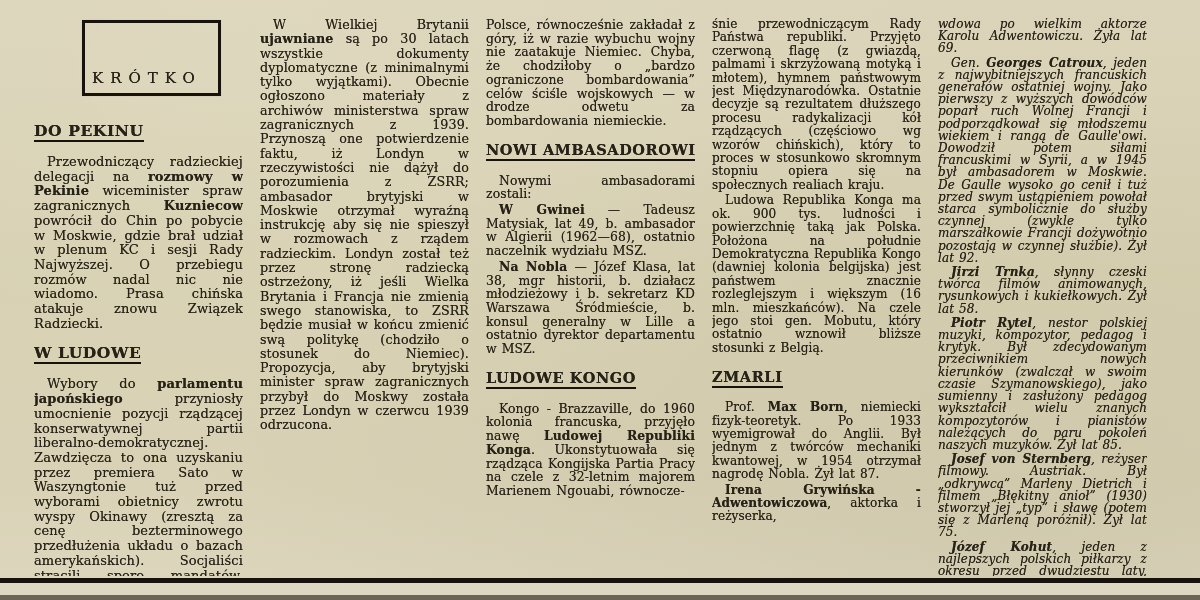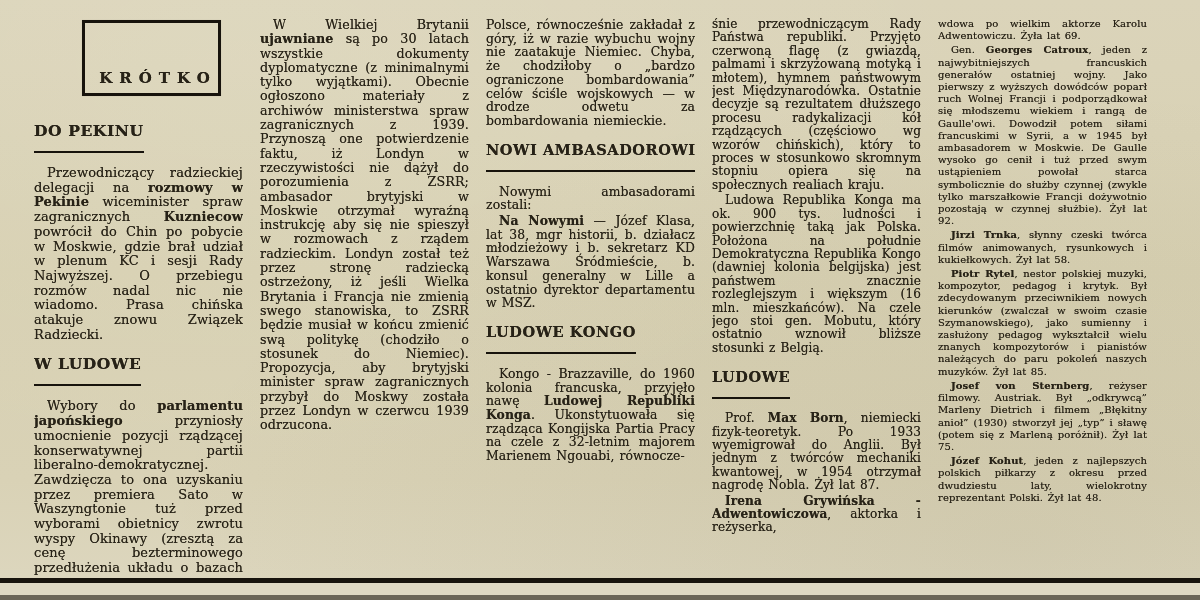--- a/index.html
+++ b/index.html
@@ -18,60 +18,59 @@
   .cols{
     position:absolute;left:34px;top:18px;
     display:flex;gap:17px;
   }
   .col{width:209px;height:558px;overflow:hidden;}
   
   .col1{font-size:13px;line-height:14.7px;}
   .col2{font-size:12.7px;line-height:14.3px;}
   .col3{font-size:12.4px;line-height:13.7px;}
   .col4{font-size:12.1px;line-height:13.4px;}
-  .col5{font-size:10px;line-height:12.2px;}
+  .col5{font-size:12px;line-height:12.2px;font-style:italic;}
   p.para{
     margin:0 0 2px 0;
     text-align:justify;
     text-justify:inter-word;
     letter-spacing:.1px;
     word-spacing:1px;
     text-shadow:0 0 .35px rgba(30,25,10,.65);
   }
   p.indent{text-indent:13px;}
   .b{font-weight:bold;}
   .i{}
   .heading{margin:13px 0 8px 0;}
   .heading .hline{
     display:table;
     font-weight:bold;
     font-size:15.5px;
     letter-spacing:.6px;
     line-height:17px;
-    padding-bottom:12px;
+    padding-bottom:1px;
     margin-bottom:13px;
     border-bottom:2.5px solid #17130c;
     text-shadow:0 0 .4px rgba(20,15,5,.8);
     white-space:nowrap;
   }
   .col3 .heading .hline,.col4 .heading .hline{font-size:14.5px;}
   .kicker-box{
     position:relative;
     width:133px;height:70px;
     margin:2px 0 26px 48px;
     border:3.5px solid #17130c;
     box-shadow:0 0 .5px rgba(20,15,5,.8);
   }
   .kicker-label{
     position:absolute;left:0;right:0;bottom:7px;
-    text-align:center;
-    font-weight:bold;
+    font-weight:normal;
     font-size:15px;
     letter-spacing:7px;
-    padding-left:13px;
+    padding-left:7px;
     text-shadow:0 0 .4px rgba(20,15,5,.8);
   }
   .rule-bottom{position:absolute;left:0;right:0;top:578px;height:5px;background:#17130c;}
   .paper-below{position:absolute;left:0;right:0;top:583px;height:13px;background:#ded8c2;}
   .edge-bottom{position:absolute;left:0;right:0;top:595px;height:5px;background:#6a6557;}
 </style>
 </head>
 <body>
 
 <div class="page">
@@ -91,31 +90,32 @@
       </div>
       <div class="col col2">
         <p class="para indent"><span>W Wielkiej Brytanii </span><span class="b">ujawniane</span><span> są po 30 latach wszystkie dokumenty dyplomatyczne (z minimalnymi tylko wyjątkami). Obecnie ogłoszono materiały z archiwów ministerstwa spraw zagranicznych z 1939. Przynoszą one potwierdzenie faktu, iż Londyn w rzeczywistości nie dążył do porozumienia z ZSRR; ambasador brytyjski w Moskwie otrzymał wyraźną instrukcję aby się nie spieszył w rozmowach z rządem radzieckim. Londyn został też przez stronę radziecką ostrzeżony, iż jeśli Wielka Brytania i Francja nie zmienią swego stanowiska, to ZSRR będzie musiał w końcu zmienić swą politykę (chodziło o stosunek do Niemiec). Propozycja, aby brytyjski minister spraw zagranicznych przybył do Moskwy została przez Londyn w czerwcu 1939 odrzucona.</span></p>
       </div>
       <div class="col col3">
         <p class="para"><span>Polsce, równocześnie zakładał z góry, iż w razie wybuchu wojny nie zaatakuje Niemiec. Chyba, że chodziłoby o „</span><span class="i">bardzo ograniczone bombardowania</span><span>” celów ściśle wojskowych — w drodze odwetu za bombardowania niemieckie.</span></p>
         <div class="heading">
           <span class="hline">NOWI AMBASADOROWIE</span>
         </div>
         <p class="para indent"><span>Nowymi ambasadorami zostali:</span></p>
-        <p class="para indent"><span class="b">Na Nowymi</span><span> — Józef Klasa, lat 38, mgr historii, b. działacz młodzieżowy i b. sekretarz KD Warszawa Śródmieście, b. konsul generalny w Lille a ostatnio dyrektor departamentu w MSZ.</span></p>
+        <p class="para indent"><span class="b">W Gwinei</span><span> — Tadeusz Matysiak, lat 49, b. ambasador w Algierii (1962—68), ostatnio naczelnik wydziału MSZ.</span></p>
+        <p class="para indent"><span class="b">Na Nobla</span><span> — Józef Klasa, lat 38, mgr historii, b. działacz młodzieżowy i b. sekretarz KD Warszawa Śródmieście, b. konsul generalny w Lille a ostatnio dyrektor departamentu w MSZ.</span></p>
         <div class="heading">
           <span class="hline">LUDOWE KONGO</span>
         </div>
         <p class="para indent"><span>Kongo - Brazzaville, do 1960 kolonia francuska, przyjęło nawę </span><span class="b">Ludowej Republiki Konga</span><span>. Ukonstytuowała się rządząca Kongijska Partia Pracy na czele z 32-letnim majorem Marienem Ngouabi, równocze-</span></p>
       </div>
       <div class="col col4">
         <p class="para"><span>śnie przewodniczącym Rady Państwa republiki. Przyjęto czerwoną flagę (z gwiazdą, palmami i skrzyżowaną motyką i młotem), hymnem państwowym jest Międzynarodówka. Ostatnie decyzje są rezultatem dłuższego procesu radykalizacji kół rządzących (częściowo wg wzorów chińskich), który to proces w stosunkowo skromnym stopniu opiera się na społecznych realiach kraju.</span></p>
         <p class="para indent"><span>Ludowa Republika Konga ma ok. 900 tys. ludności i powierzchnię taką jak Polska. Położona na południe Demokratyczna Republika Kongo (dawniej kolonia belgijska) jest państwem znacznie rozleglejszym i większym (16 mln. mieszkańców). Na czele jego stoi gen. Mobutu, który ostatnio wznowił bliższe stosunki z Belgią.</span></p>
         <div class="heading">
-          <span class="hline">LUDOWE</span>
+          <span class="hline">ZMARLI</span>
         </div>
         <p class="para indent"><span>Prof. </span><span class="b">Max Born</span><span>, niemiecki fizyk-teoretyk. Po 1933 wyemigrował do Anglii. Był jednym z twórców mechaniki kwantowej, w 1954 otrzymał nagrodę Nobla. Żył lat 87.</span></p>
         <p class="para indent"><span class="b">Irena Grywińska - Adwentowiczowa</span><span>, aktorka i reżyserka,</span></p>
       </div>
       <div class="col col5">
         <p class="para"><span>wdowa po wielkim aktorze Karolu Adwentowiczu. Żyła lat 69.</span></p>
         <p class="para indent"><span>Gen. </span><span class="b">Georges Catroux</span><span>, jeden z najwybitniejszych francuskich generałów ostatniej wojny. Jako pierwszy z wyższych dowódców poparł ruch Wolnej Francji i podporządkował się młodszemu wiekiem i rangą de Gaulle'owi. Dowodził potem siłami francuskimi w Syrii, a w 1945 był ambasadorem w Moskwie. De Gaulle wysoko go cenił i tuż przed swym ustąpieniem powołał starca symbolicznie do służby czynnej (zwykle tylko marszałkowie Francji dożywotnio pozostają w czynnej służbie). Żył lat 92.</span></p>
         <p class="para indent"><span class="b">Jirzi Trnka</span><span>, słynny czeski twórca filmów animowanych, rysunkowych i kukiełkowych. Żył lat 58.</span></p>
         <p class="para indent"><span class="b">Piotr Rytel</span><span>, nestor polskiej muzyki, kompozytor, pedagog i krytyk. Był zdecydowanym przeciwnikiem nowych kierunków (zwalczał w swoim czasie Szymanowskiego), jako sumienny i zasłużony pedagog wykształcił wielu znanych kompozytorów i pianistów należących do paru pokoleń naszych muzyków. Żył lat 85.</span></p>
         <p class="para indent"><span class="b">Josef von Sternberg</span><span>, reżyser filmowy. Austriak. Był „odkrywcą” Marleny Dietrich i filmem „Błękitny anioł” (1930) stworzył jej „typ” i sławę (potem się z Marleną poróżnił). Żył lat 75.</span></p>

